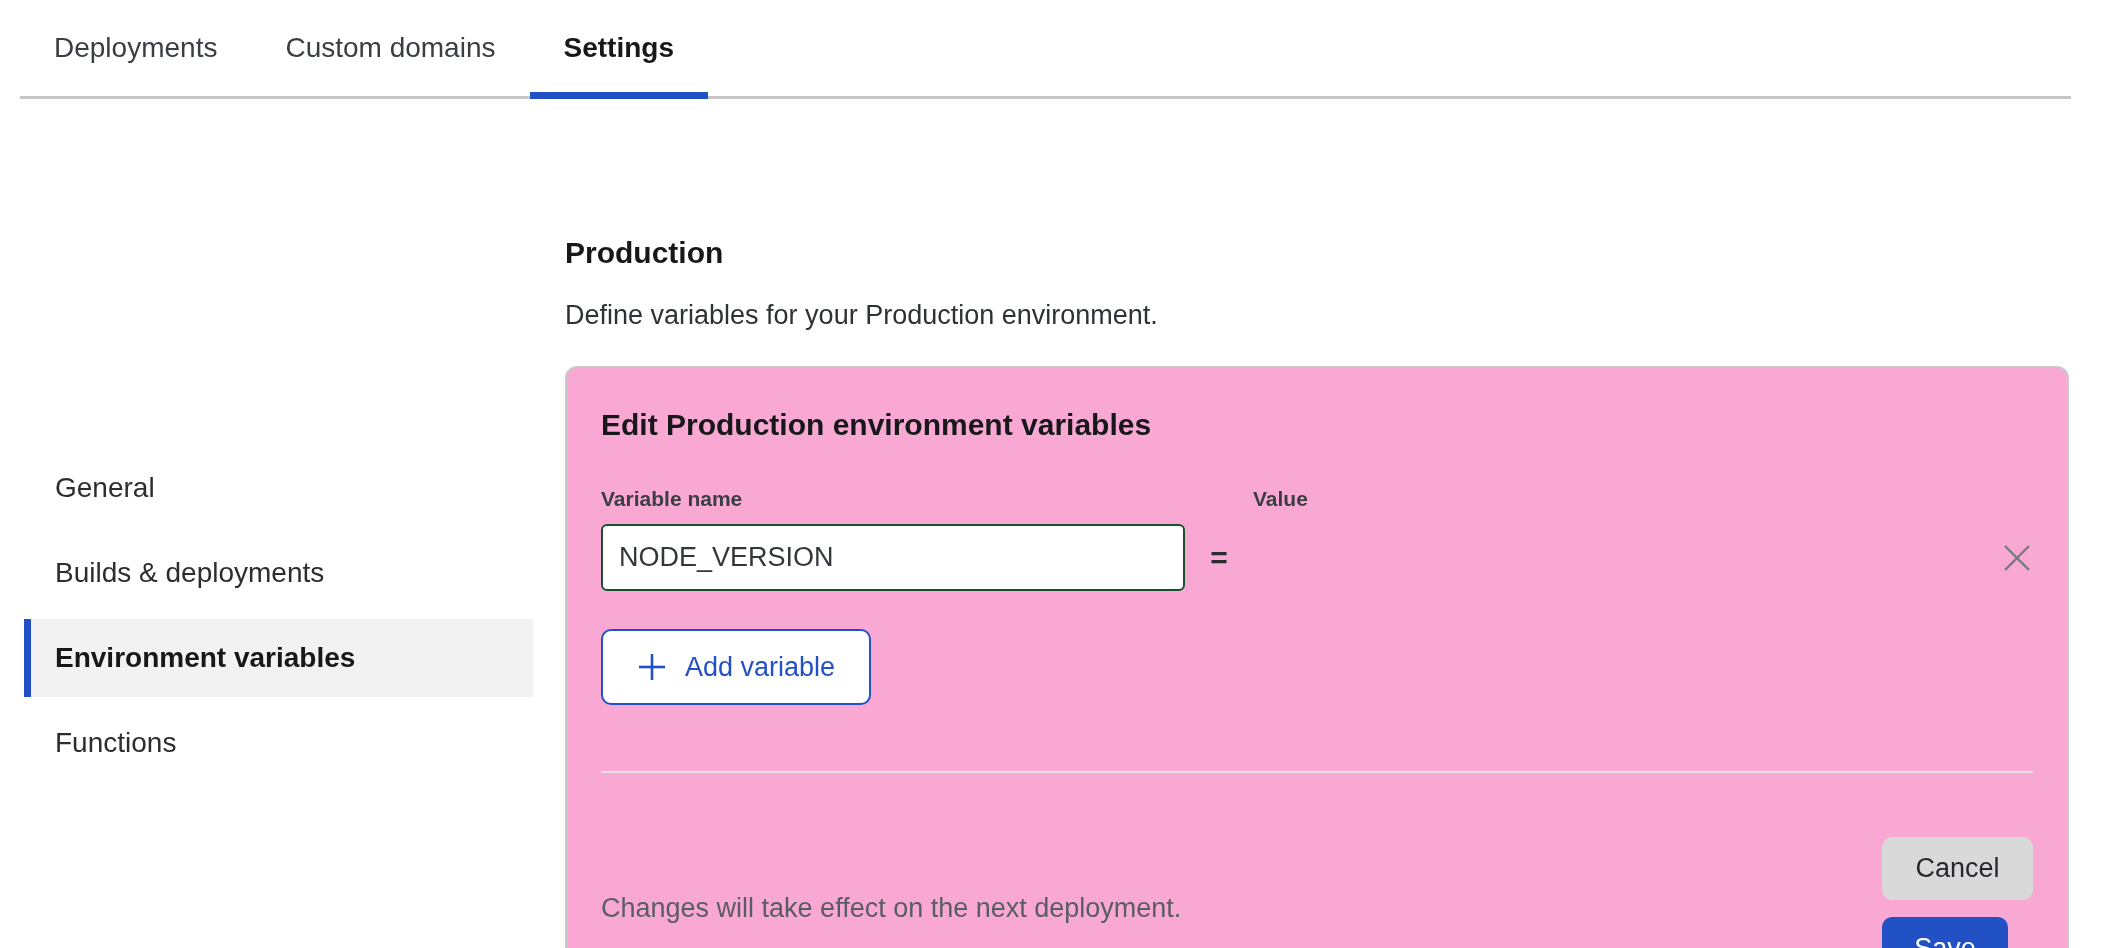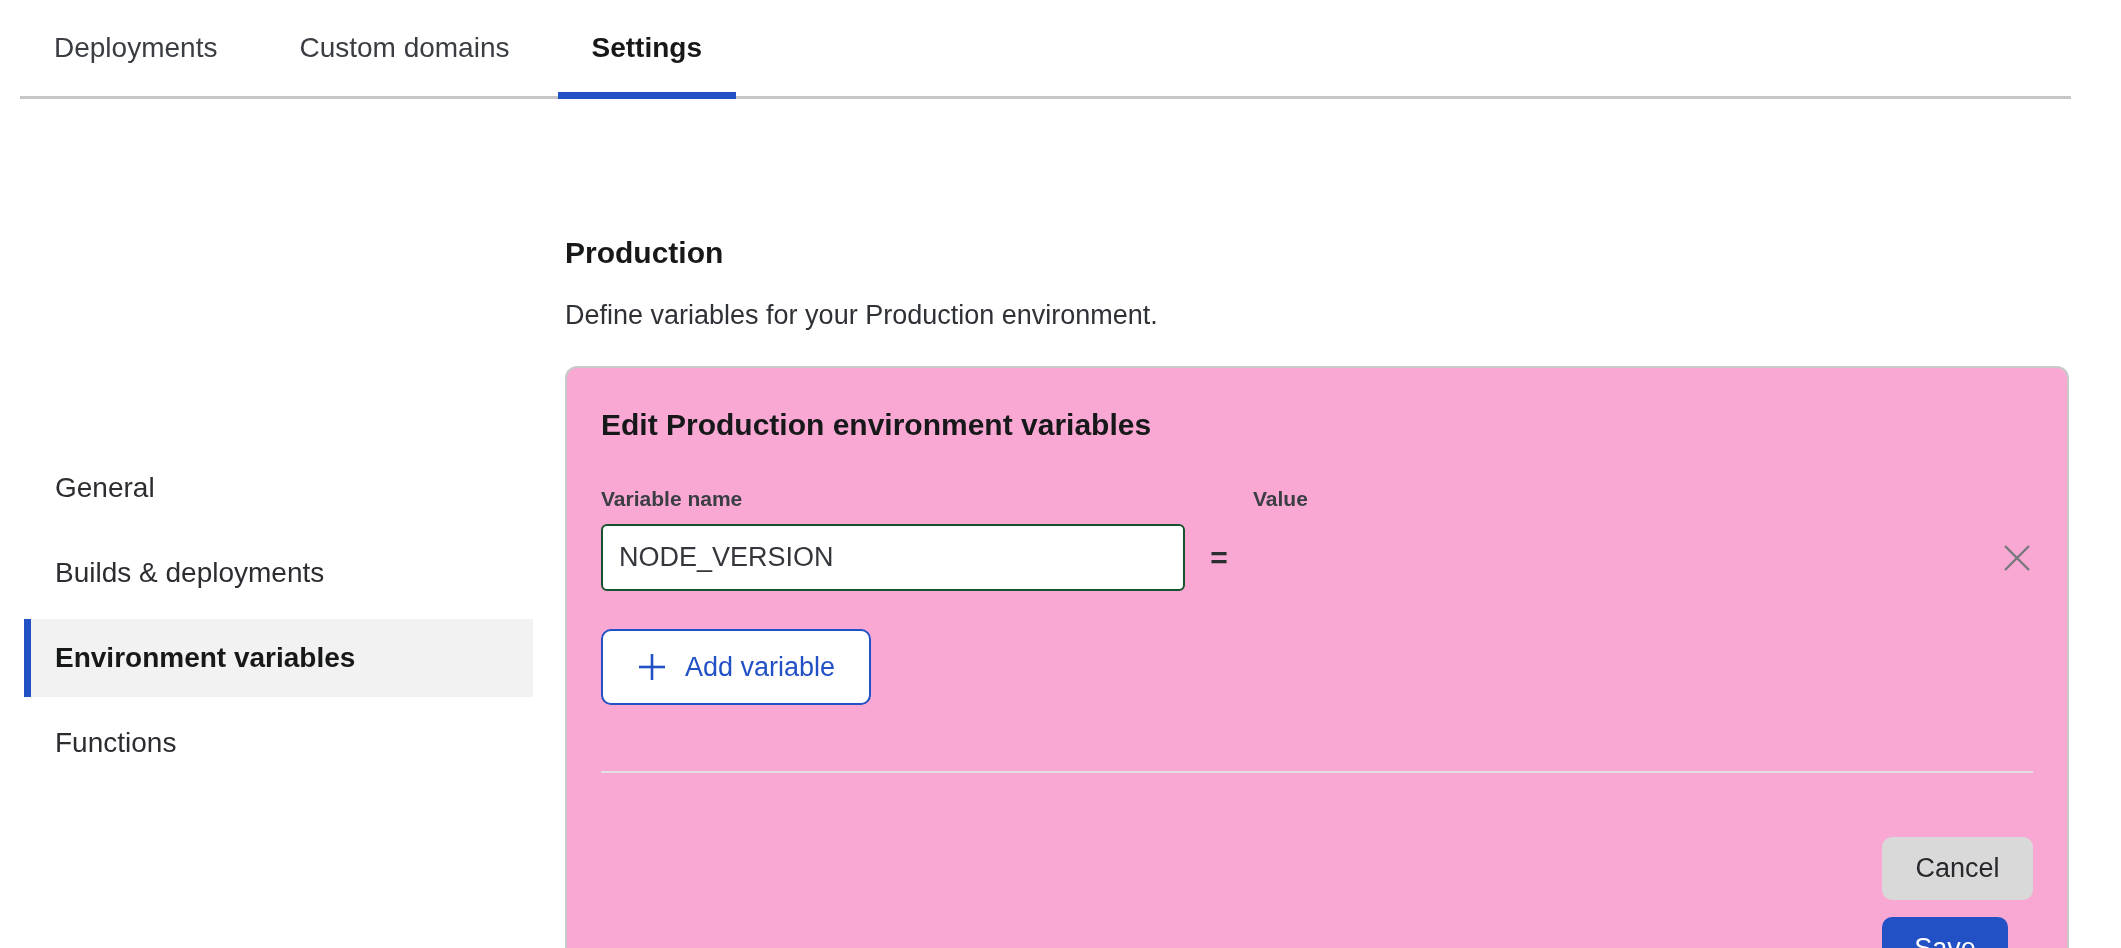--- a/index.html
+++ b/index.html
@@ -1,20 +1,20 @@
 <!DOCTYPE html>
 <html style="--accent: #2151c5; --save-button-bg: #2151c5; --cancel-button-bg: #d9d9d9; --active-item-bg: #f2f2f2;"><head>
 <meta charset="utf-8">
 <style>
   * { margin:0; padding:0; box-sizing:border-box; }
   html,body { width:2121px; height:948px; background:#ffffff; overflow:hidden;
               font-family:"Liberation Sans", sans-serif; color:#1f1f1f; }
 
   
-  .tabbar { display:flex; gap:14px; margin:0 50px 0 20px; height:99px;
+  .tabbar { display:flex; gap:0; margin:0 50px 0 20px; height:99px;
             border-bottom:3px solid #c6c6c6; }
   .tab { position:relative; display:flex; align-items:center; padding:0 34px;
          font-size:28px; color:#3a3d42; cursor:pointer; }
   .tab.active { font-weight:bold; color:#17181a; }
   .tab.active::after { content:""; position:absolute; left:0; right:0; bottom:-3px;
                        height:7px; background:var(--accent,#2151c5); }
 
   
   .layout { display:flex; align-items:center; }
 
@@ -144,20 +144,21 @@
             <line x1="15" y1="2" x2="15" y2="28" stroke="#2151c5" stroke-width="2.6"></line>
             <line x1="2" y1="15" x2="28" y2="15" stroke="#2151c5" stroke-width="2.6"></line>
           </svg>
         </span>
         <span>Add variable</span>
       </button>
 
       <hr class="divider">
 
       <div class="card-footer">
+        <span class="footer-note">Changes will take effect on the next deployment.</span>
         <div class="footer-buttons">
           <button class="btn btn-cancel">Cancel</button>
           <button class="btn btn-save">Save</button>
         </div>
       </div>
     </section>
   </main>
 
 </div>
 

